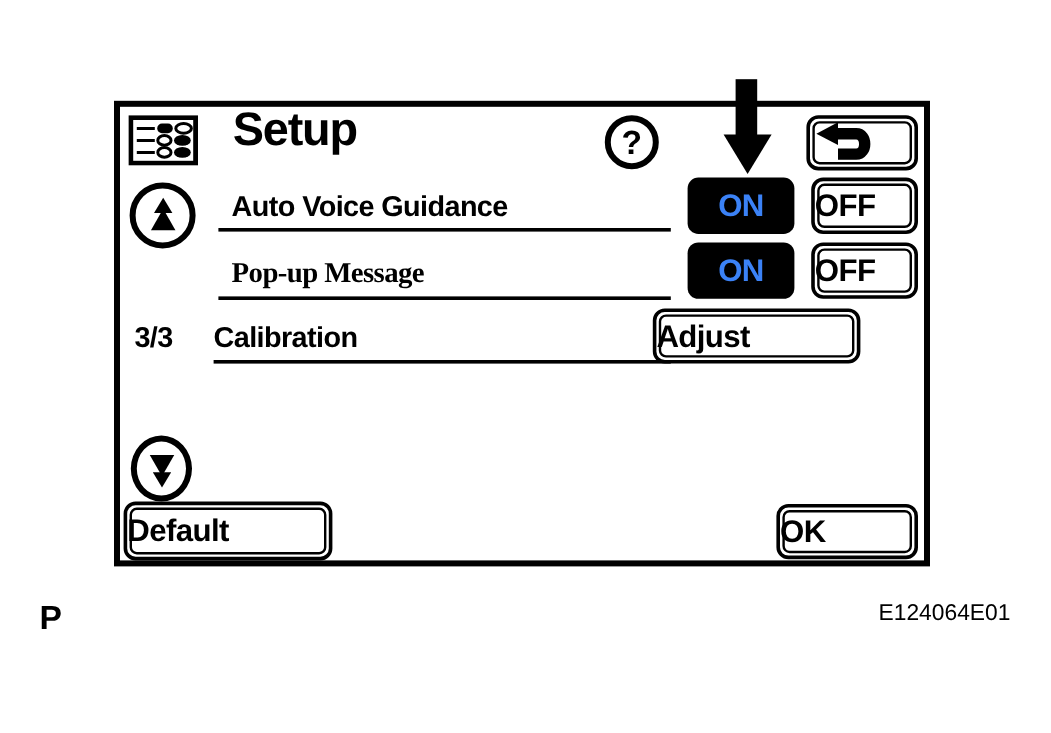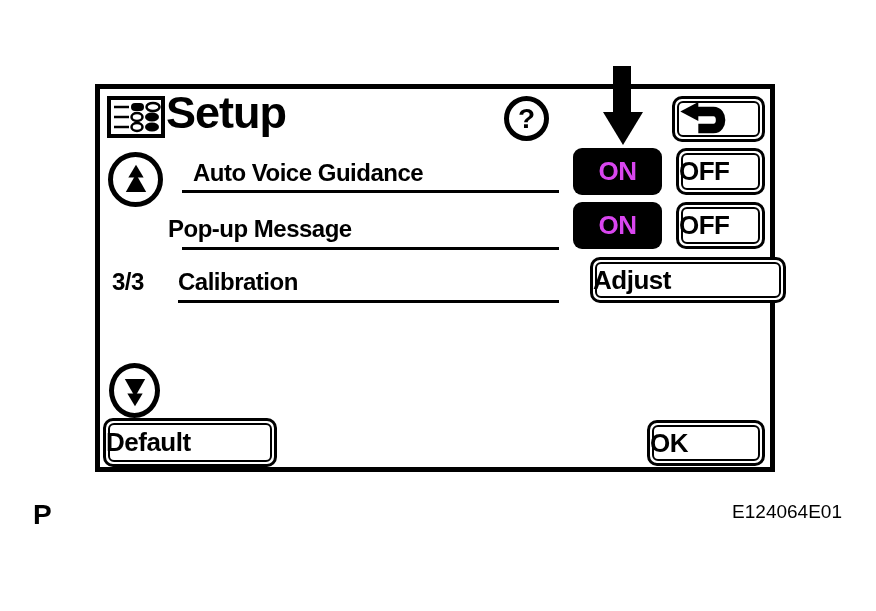--- a/index.html
+++ b/index.html
@@ -11,39 +11,39 @@
 
   
   #screen{
     left:95px;top:84px;width:680px;height:388px;
     border:5px solid #000;background:#fff;box-sizing:border-box;
   }
   #screen-inner{position:absolute;left:0;top:0;right:0;bottom:0;}
 
   
   .title{
-    left:66px;top:-2px;font-size:45px;font-weight:700;letter-spacing:-1px;
+    left:66px;top:-2px;font-size:39px;font-weight:700;letter-spacing:-1px;padding-left:28px;
   }
 
   
   .circle-icon{
     border:5px solid #000;border-radius:50%;box-sizing:border-box;
     display:flex;align-items:center;justify-content:center;background:#fff;
   }
   #help-icon{left:404px;top:7px;width:45px;height:45px;font-size:28px;font-weight:900;}
   #scroll-up{left:8px;top:63px;width:55px;height:55px;}
   #scroll-down{left:9px;top:274px;width:51px;height:55px;}
 
   
   .row-label{font-size:24px;font-weight:700;letter-spacing:-0.5px;white-space:nowrap;}
   .underline{height:3px;background:#000;}
 
   
   .btn-on{
-    background:#000;color:#d946ef;border-radius:9px;
+    background:#000;color:#3b82f6;border-radius:9px;
     display:flex;align-items:center;justify-content:center;
     font-size:26px;font-weight:700;letter-spacing:-0.5px;box-sizing:border-box;
   }
   
   .btn-white{
     background:#fff;border:3px solid #000;border-radius:10px;box-sizing:border-box;
     display:flex;align-items:center;justify-content:flex-start;
     font-size:26px;font-weight:700;letter-spacing:-0.5px;
   }
   .btn-white::after{
@@ -111,33 +111,33 @@
 
     <div class="abs row-label" style="left:93px;top:70px;">Auto Voice Guidance</div>
     <div class="abs underline" style="left:82px;top:101px;width:377px;"></div>
     <div class="abs btn-on" style="left:473px;top:59px;width:89px;height:47px;">
       <span>ON</span>
     </div>
     <div class="abs btn-white" style="left:576px;top:59px;width:89px;height:47px;">
       <span>OFF</span>
     </div>
 
-    <div class="abs row-label" style="left:68px;top:126px;">Pop-up Message</div>
+    <div class="abs row-label" style="left:93px;top:126px;font-family:Liberation Serif, serif;">Pop-up Message</div>
     <div class="abs underline" style="left:82px;top:158px;width:377px;"></div>
     <div class="abs btn-on" style="left:473px;top:113px;width:89px;height:47px;">
       <span>ON</span>
     </div>
     <div class="abs btn-white" style="left:576px;top:113px;width:89px;height:47px;">
       <span>OFF</span>
     </div>
 
     <div class="abs row-label" style="left:12px;top:179px;">3/3</div>
     <div class="abs row-label" style="left:78px;top:179px;">Calibration</div>
     <div class="abs underline" style="left:78px;top:211px;width:381px;"></div>
-    <div class="abs btn-white" style="left:490px;top:168px;width:196px;height:46px;">
+    <div class="abs btn-white" style="left:444px;top:168px;width:173px;height:46px;">
       <span>Adjust</span>
     </div>
 
     <div id="scroll-down" class="abs circle-icon">
       <svg width="34" height="36" viewBox="0 0 40 40">
         <polygon points="8,6 32,6 20,27" fill="#000"></polygon>
         <polygon points="11,23 29,23 20,38" fill="#000"></polygon>
       </svg>
     </div>
 

